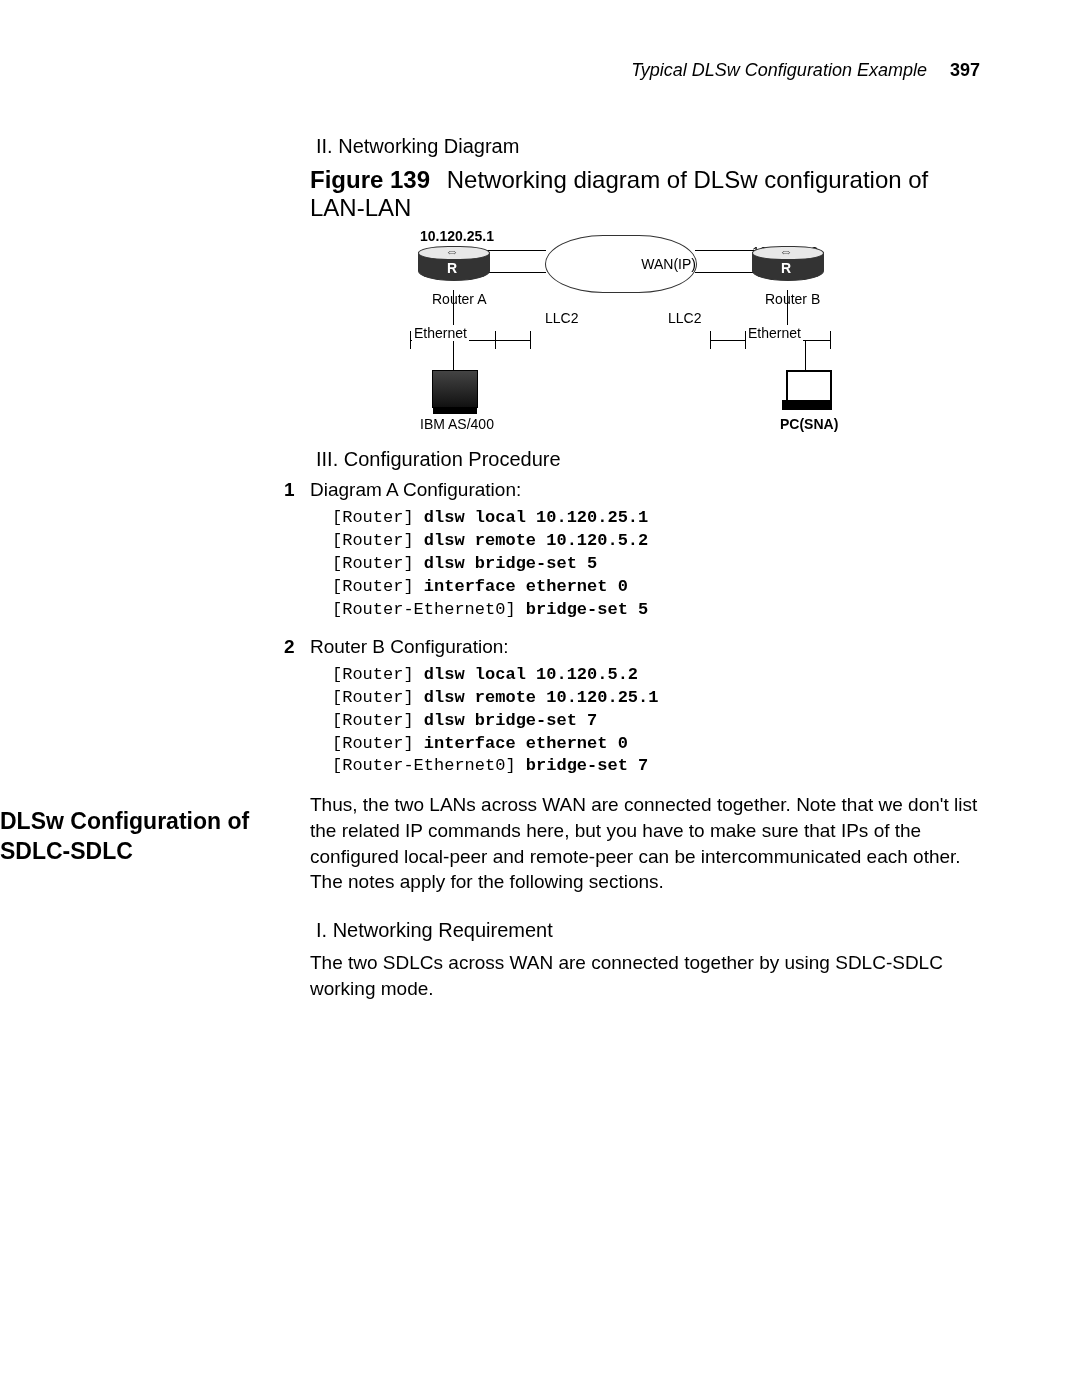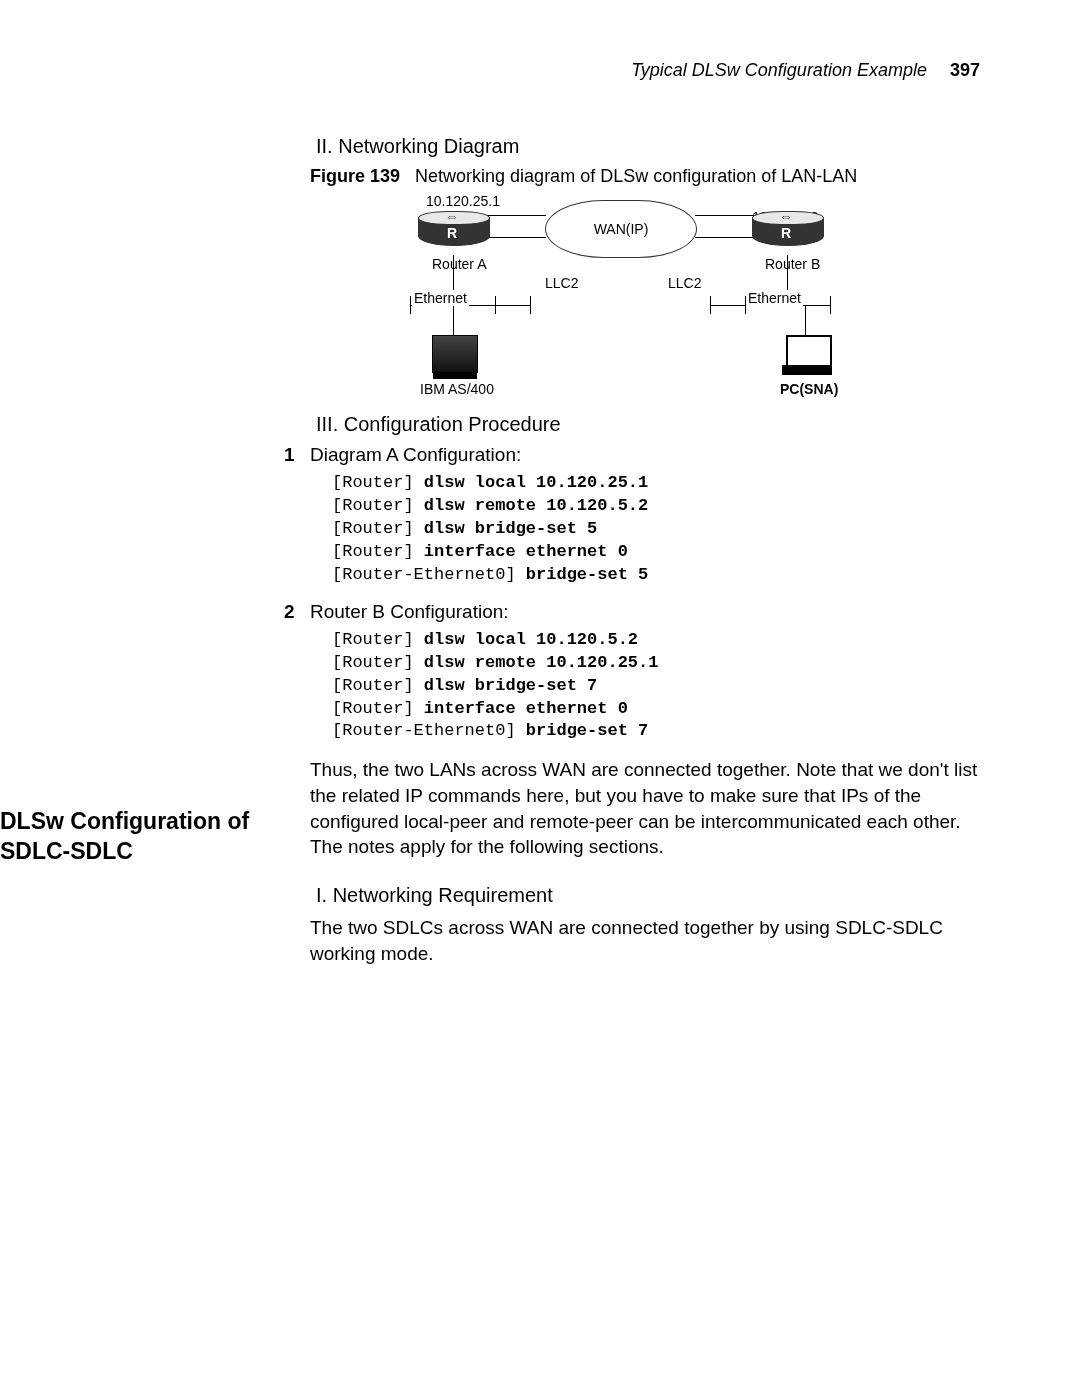--- a/index.html
+++ b/index.html
@@ -36,21 +36,21 @@
     left: 310px;
     top: 125px;
     width: 670px;
   }
   .h2 {
     font-weight: normal;
     font-size: 20px;
     margin: 10px 0 8px 6px;
   }
   .fig-caption {
-    font-size: 18px;
+    font-size: 24px;
     margin: 4px 0 6px 0;
   }
   .fig-caption .fignum {
     font-weight: bold;
     margin-right: 10px;
   }
   .figure {
     position: relative;
     width: 540px;
     height: 205px;
@@ -108,21 +108,21 @@
 
   
   .cloud {
     position: absolute;
     width: 150px;
     height: 56px;
     border: 1px solid #333;
     border-radius: 60px/30px;
     background: #fff;
     display: flex;
-    justify-content: center;
+    justify-content: flex-end;
     align-items: center;
     font-size: 14px;
   }
 
   
   .hline {
     position: absolute;
     height: 0;
     border-top: 1px solid #000;
   }
@@ -223,21 +223,21 @@
 
     <div class="h2">II. Networking Diagram</div>
 
     <div class="fig-caption">
       <span class="fignum">Figure 139</span>
       <span>Networking diagram of DLSw configuration of LAN-LAN</span>
     </div>
 
     <div class="figure">
 
-      <div class="fig-label" style="left:36px; top:0;">10.120.25.1</div>
+      <div class="fig-label" style="left:30px; top:0;font-weight:bold;">10.120.25.1</div>
       <div class="fig-label" style="left:362px; top:16px;">10.120.5.2</div>
 
       <div class="cloud" style="left:155px; top:7px;">
         <span>WAN(IP)</span>
       </div>
 
       <div class="hline" style="left:96px; top:22px; width:60px;"></div>
       <div class="hline" style="left:305px; top:22px; width:60px;"></div>
       <div class="hline" style="left:96px; top:44px; width:60px;"></div>
       <div class="hline" style="left:305px; top:44px; width:60px;"></div>

